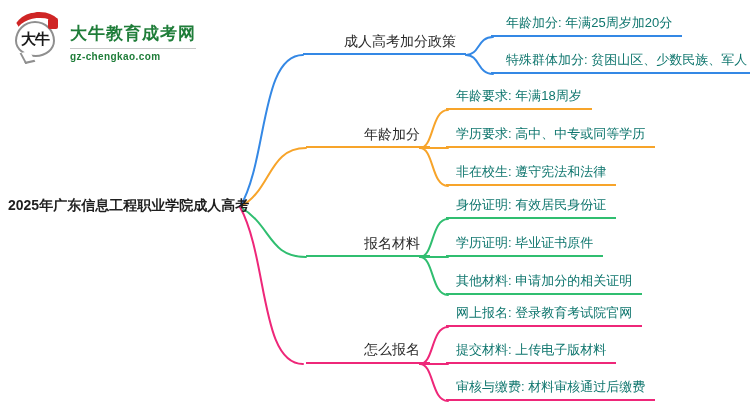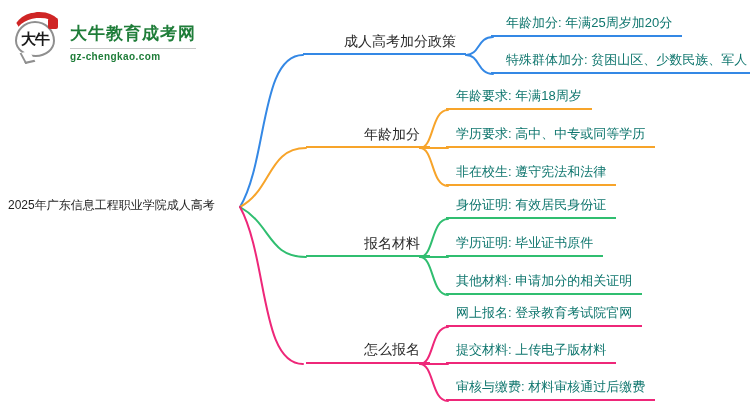--- a/index.html
+++ b/index.html
@@ -29,21 +29,21 @@
   .logo .cn{font-family:"Liberation Serif","DejaVu Serif",serif;font-weight:bold;font-size:15px;color:#1a1a1a;line-height:1;letter-spacing:-1px;}
   .logo .seal{position:absolute;left:36px;top:6px;width:10px;height:11px;background:#cf2525;border-radius:2px;}
   .brand-text{margin-left:8px;padding-top:5px;}
   .brand-title{font-size:17px;font-weight:bold;letter-spacing:1px;border-bottom:1px solid #c9c9c9;padding-bottom:3px;}
   .brand-domain{font-size:10px;font-weight:bold;letter-spacing:.4px;padding-top:2px;}
   
   #wires{position:absolute;left:0;top:0;}
   .node{position:absolute;white-space:nowrap;font-size:13px;line-height:20px;height:22px;border-bottom:2px solid;box-sizing:content-box;}
   .root-label{
     position:absolute;left:8px;top:197px;width:230px;
-    font-size:12px;font-weight:400;color:#1f1f1f;white-space:nowrap;
+    font-size:14px;font-weight:700;color:#1f1f1f;white-space:nowrap;
   }
   .blabel{text-align:right;padding-right:10px;font-size:14px;color:#2b2b2b;}
   .leaf{color:#0f766e;}
 </style>
 </head>
 <body>
 
 <div class="brand">
   <div class="logo">
     <div class="arc"></div>

